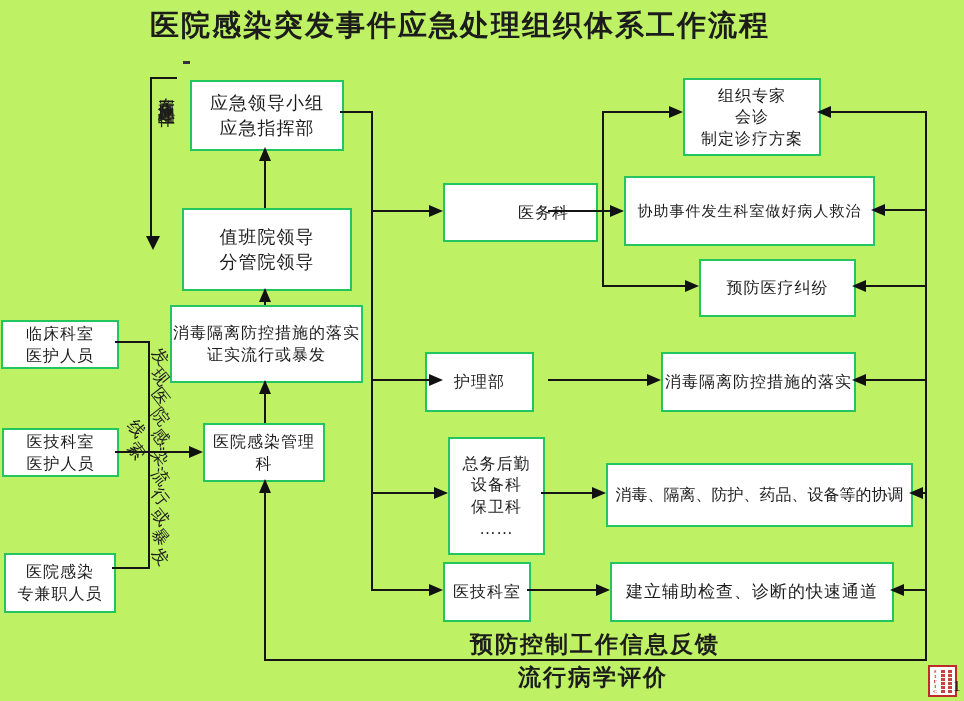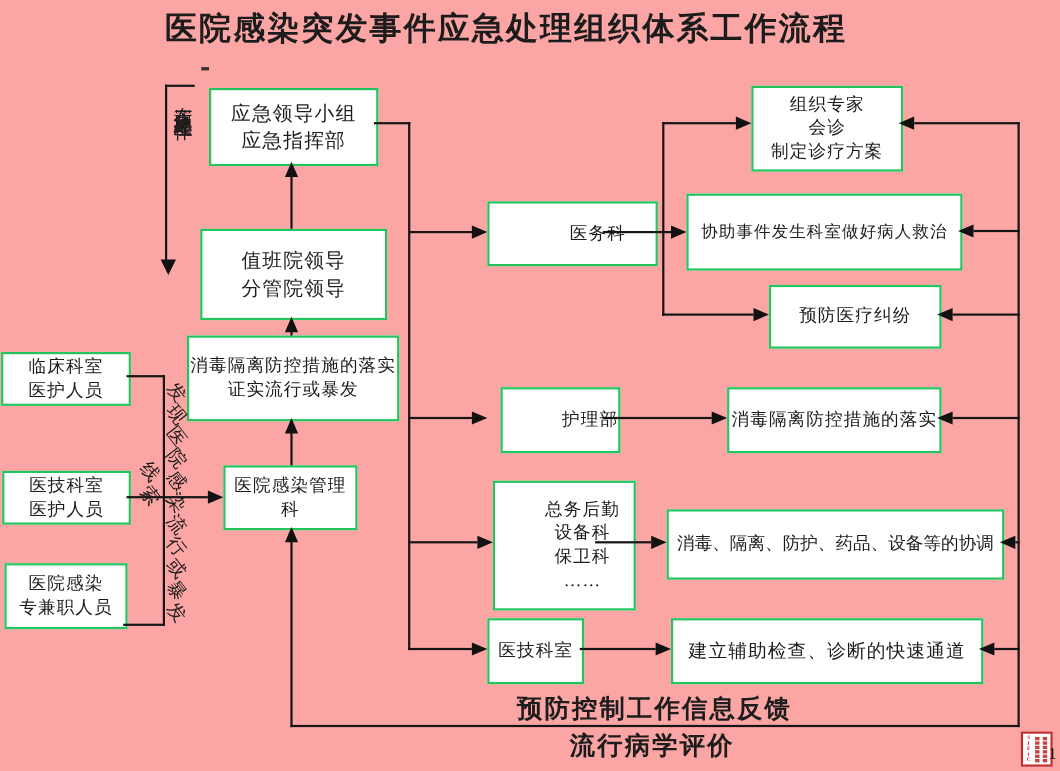--- a/index.html
+++ b/index.html
@@ -1,16 +1,16 @@
 <!DOCTYPE html>
 <html><head>
 <meta charset="utf-8">
 <style>
   html,body{margin:0;padding:0;background:#fff;}
-  #canvas{position:relative;width:964px;height:701px;background:#fca5a5;overflow:hidden;
+  #canvas{position:relative;width:964px;height:701px;background:#bef264;overflow:hidden;
           font-family:"Liberation Serif","DejaVu Serif",serif;color:#1c1c1c;}
   .title{position:absolute;left:0;top:6px;width:920px;text-align:center;
          font-size:29px;font-weight:700;letter-spacing:2px;}
   .box{position:absolute;border:2px solid #22c55e;background:#fff;display:flex;
        flex-direction:column;align-items:center;justify-content:center;
        font-size:16px;line-height:1.35;text-align:center;letter-spacing:1px;}
   
   .vline{position:absolute;width:2px;background:#151515;}
   .hline{position:absolute;height:2px;background:#151515;}
   .arrow-r{position:absolute;width:0;height:0;border-top:6px solid transparent;
@@ -38,24 +38,24 @@
   .seal-letters{writing-mode:vertical-rl;text-orientation:upright;font-size:5px;
                 font-weight:700;color:#c22a2a;line-height:1;letter-spacing:0;}
   .page-num{position:absolute;left:953px;top:678px;font-size:15px;color:#111;}
   
   #b-leader{left:190px;top:80px;width:150px;height:67px;font-size:18px;}
   #b-duty{left:182px;top:208px;width:166px;height:79px;font-size:18px;}
   #b-invest{left:170px;top:305px;width:189px;height:74px;}
   #b-infect{left:203px;top:423px;width:118px;height:55px;}
   #b-clinical{left:1px;top:320px;width:114px;height:45px;}
   #b-medtech1{left:2px;top:428px;width:113px;height:45px;}
-  #b-parttime{left:4px;top:512px;width:108px;height:56px;}
+  #b-parttime{left:4px;top:553px;width:108px;height:56px;}
   #b-medaffairs{left:443px;top:183px;width:105px;height:55px;padding-left:46px;}
-  #b-nursing{left:455px;top:352px;width:105px;height:56px;align-items:flex-end;}
-  #b-logistics{left:448px;top:437px;width:93px;height:114px;padding-left:33px;}
+  #b-nursing{left:425px;top:352px;width:105px;height:56px;}
+  #b-logistics{left:448px;top:437px;width:93px;height:114px;}
   #b-medtech2{left:443px;top:562px;width:84px;height:56px;}
   #b-expert{left:683px;top:78px;width:134px;height:74px;}
   #b-assist{left:624px;top:176px;width:247px;height:66px;font-size:15px;}
   #b-dispute{left:699px;top:259px;width:153px;height:54px;}
   #b-disinfect{left:661px;top:352px;width:191px;height:56px;}
   #b-coord{left:606px;top:463px;width:303px;height:60px;letter-spacing:0;}
   #b-fast{left:610px;top:562px;width:280px;height:56px;font-size:17px;}
 </style>
 </head>
 <body>

